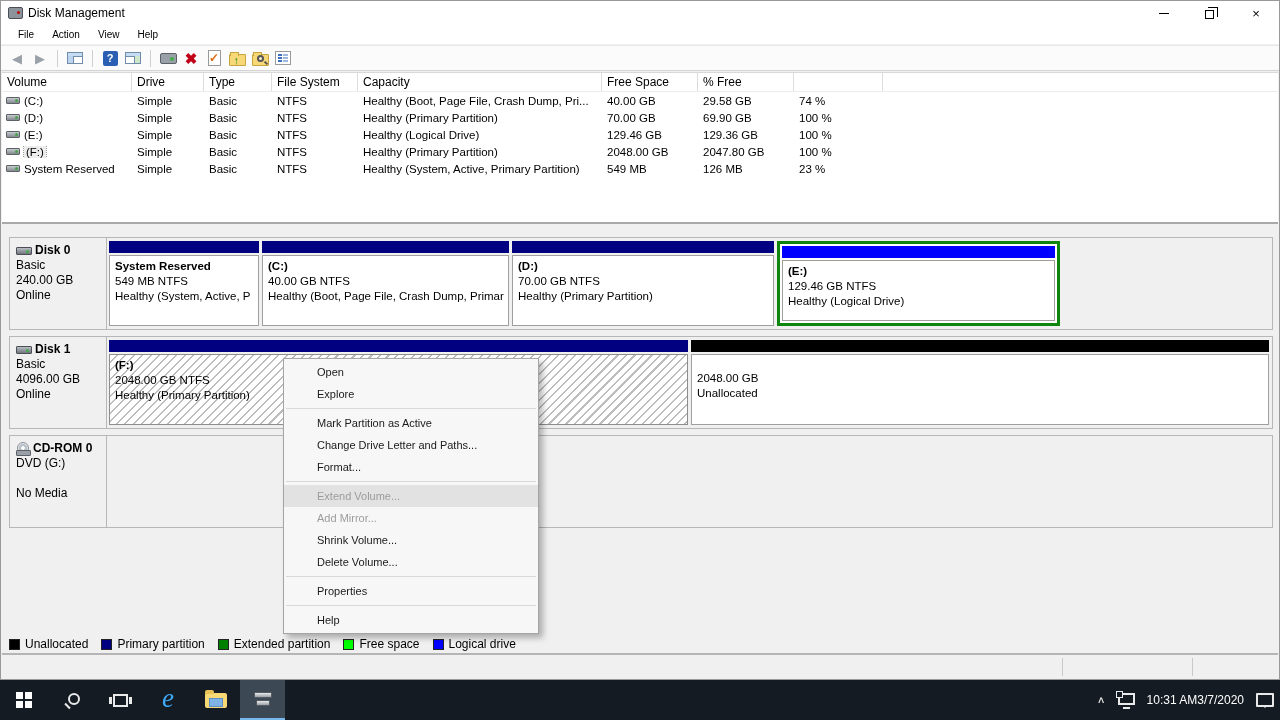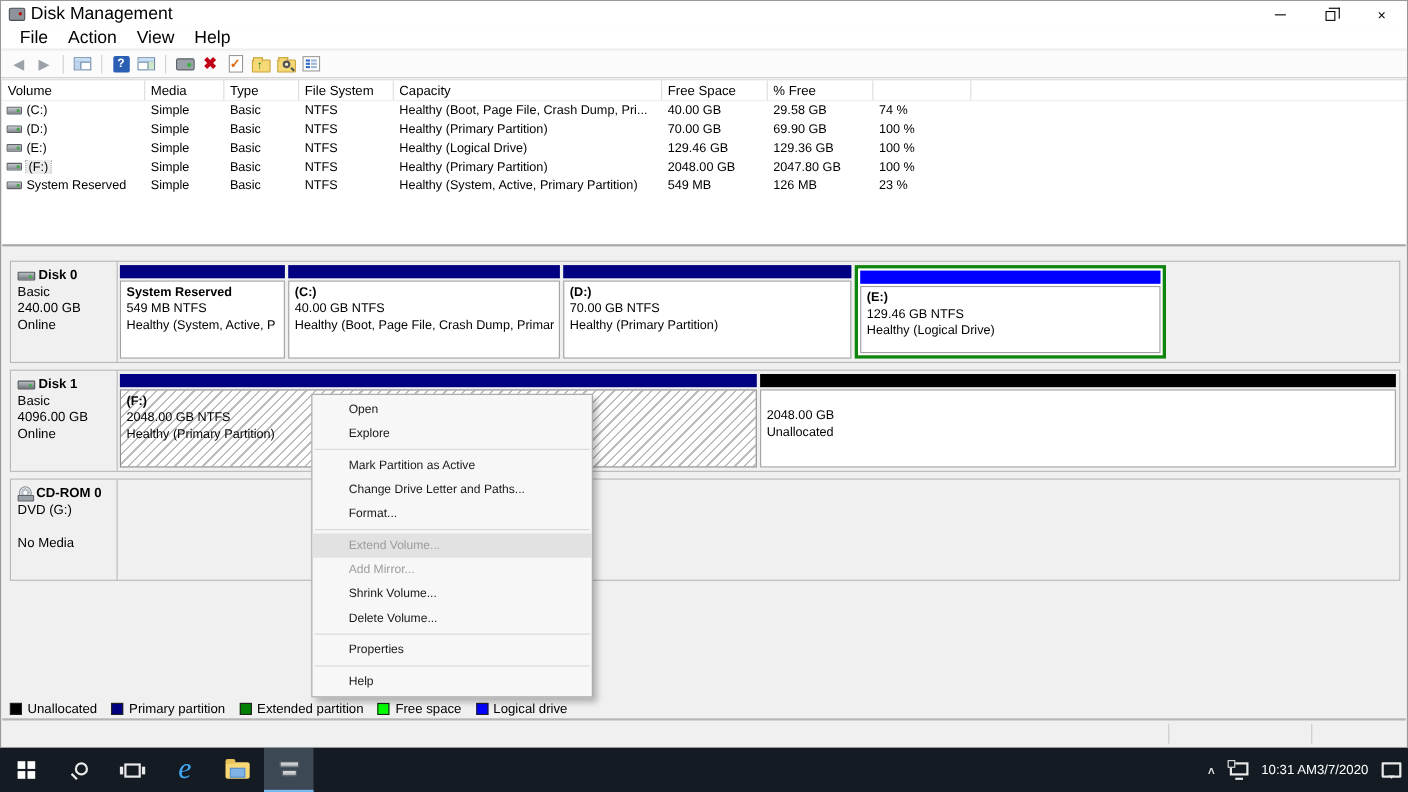--- a/index.html
+++ b/index.html
@@ -5,30 +5,30 @@
   * { margin:0; padding:0; box-sizing:border-box; font-family:"Liberation Sans", sans-serif; }
   html,body { width:1280px; height:720px; overflow:hidden; }
   body { position:relative; background:#1a222b; }
 
   
   .window { position:absolute; left:0; top:0; width:1280px; height:680px; background:#f0f0f0; border:1px solid #999; }
 
   .titlebar { height:24px; background:#fff; display:flex; align-items:center; }
   .app-icon { width:15px; height:12px; margin:0 5px 0 7px; background:linear-gradient(#b9bec4,#6d7artefact 0); background:#8d939a; border:1px solid #4a4f55; border-radius:2px; position:relative; }
   .app-icon::after { content:""; position:absolute; right:2px; top:3px; width:3px; height:3px; background:#b00; border-radius:50%; }
-  .titlebar-title { font-size:16px; color:#000;text-align:center; }
+  .titlebar-title { font-size:12px; color:#000;text-align:center; }
   .titlebar-btns { margin-left:auto; display:flex; height:100%; }
   .tb-btn { width:46px; height:100%; display:flex; align-items:center; justify-content:center; }
   .glyph-min { width:10px; height:1px; background:#000; }
   .glyph-restore { width:9px; height:9px; border:1px solid #000; position:relative; background:#fff; margin-top:2px; margin-left:-2px; }
   .glyph-restore::before { content:""; position:absolute; left:2px; top:-4px; width:9px; height:9px; border:1px solid #000; border-left:none; border-bottom:none; }
   .glyph-close { font-size:13px; color:#000; line-height:1; }
 
   .menubar { height:20px; background:#fff; display:flex; align-items:center; padding-left:8px; border-bottom:1px solid #f0f0f0; }
-  .menubar .mitem { font-size:16px; padding:2px 9px; color:#000;text-align:center; }
+  .menubar .mitem { font-size:10px; padding:2px 9px; color:#000;text-align:center; }
 
   .toolbar { height:26px; background:#fbfbfb; border-top:1px solid #e8e8e8; border-bottom:1px solid #d4d4d4; display:flex; align-items:center; padding-left:6px; gap:3px; }
   .tsep { width:1px; height:17px; background:#d0d0d0; margin:0 4px; }
   .ticon { width:20px; height:20px; display:flex; align-items:center; justify-content:center; position:relative; }
   .arrow-glyph { font-size:13px; color:#9aa1a9; }
   .win-icon { width:16px; height:12px; border:1px solid #6f8cab; background:#fff; position:relative; }
   .win-icon::before { content:""; position:absolute; left:0; top:0; right:0; height:3px; background:#c6dcf4; border-bottom:1px solid #6f8cab; }
   .win-icon.left::after  { content:""; position:absolute; left:0; top:3px; bottom:0; width:5px; background:#bcd4ee; border-right:1px solid #6f8cab; }
   .win-icon.right::after { content:""; position:absolute; right:0; top:3px; bottom:0; width:5px; background:#cfe6c9; border-left:1px solid #6f8cab; }
   .help-icon { width:15px; height:15px; background:#2b5fb4; color:#fff; font-size:11px; font-weight:bold; display:flex; align-items:center; justify-content:center; border-radius:2px; }
@@ -188,21 +188,21 @@
           <i></i>
           <i></i>
           <i></i>
         </span>
       </div>
   </div>
 
   <div class="listpane">
     <div class="vt-grid vt-head">
       <div class="hcell">Volume</div>
-      <div class="hcell">Media</div>
+      <div class="hcell">Drive</div>
       <div class="hcell">Type</div>
       <div class="hcell">File System</div>
       <div class="hcell">Capacity</div>
       <div class="hcell">Free Space</div>
       <div class="hcell">% Free</div>
       <div class="hcell"></div>
     </div>
 
     <div class="vt-grid vt-row">
       <div class="cell vol-cell">

